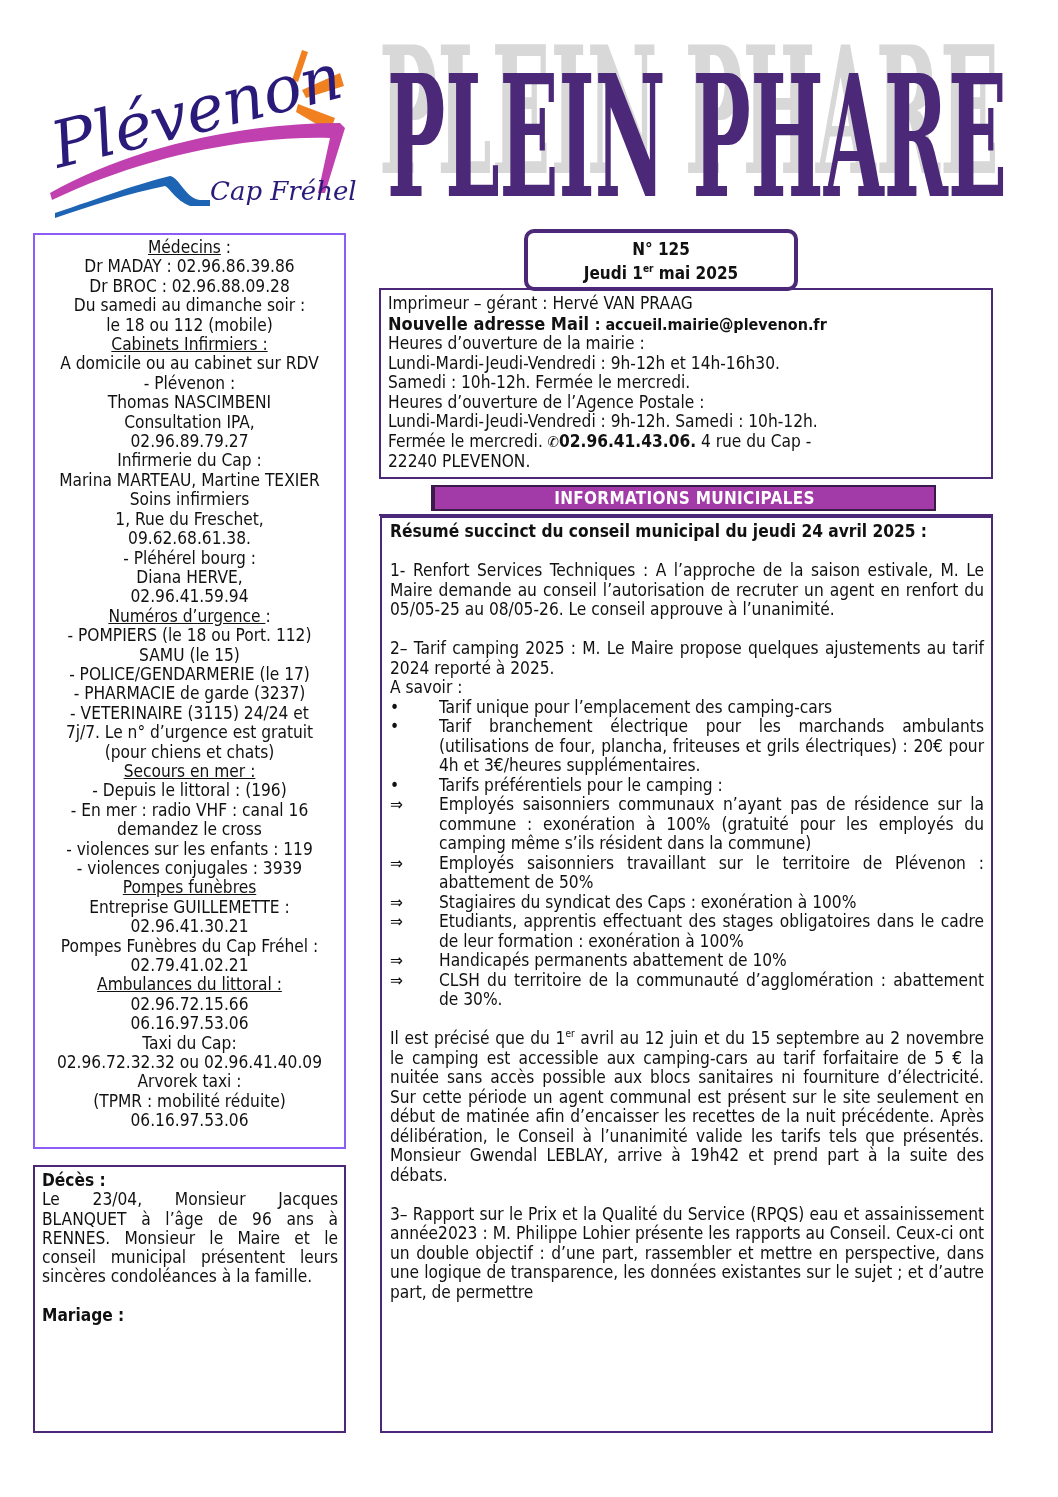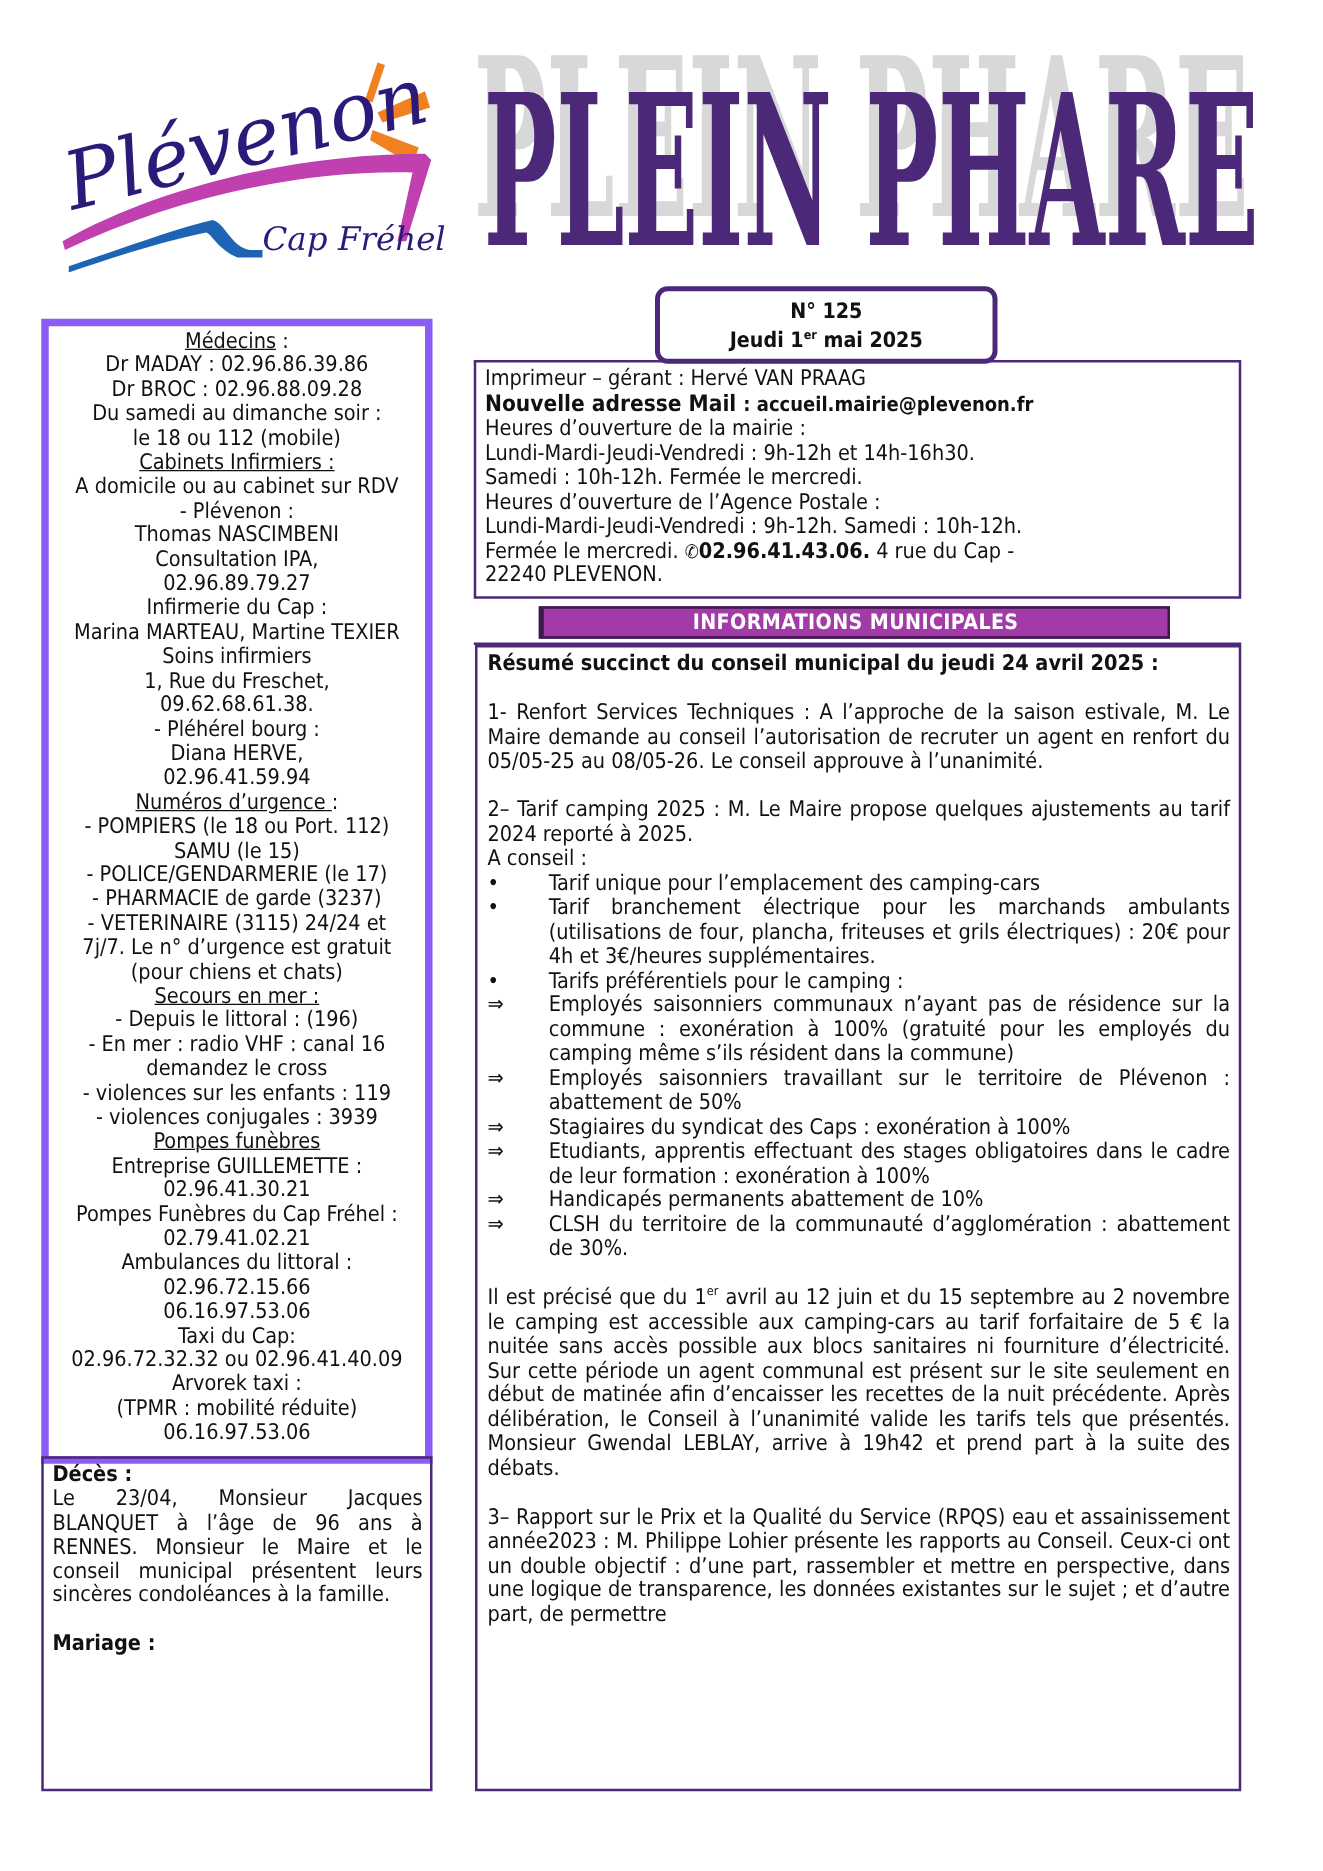--- a/index.html
+++ b/index.html
@@ -13,21 +13,21 @@
   #logo { left:40px; top:28px; width:320px; height:190px; }
   
   #masthead { left:365px; top:0px; width:650px; height:205px; }
 
   
   #issue { left:524px; top:229px; width:274px; height:62px; border:4px solid #4b2878; border-radius:10px;
            text-align:center; font-weight:bold; font-size:17px; line-height:20px; padding-top:6px; box-sizing:border-box; }
   #issue sup { font-size:10px; }
 
   
-  #contacts { left:33px; top:255px; width:313px; height:916px; border:6px solid #8b5cf6; box-sizing:border-box;
+  #contacts { left:33px; top:233px; width:313px; height:916px; border:2px solid #8b5cf6; box-sizing:border-box;
               text-align:center; font-size:17.2px; line-height:19.4px; padding-top:3px; }
   #contacts div { white-space:nowrap; }
 
   
   #events { left:33px; top:1165px; width:313px; height:268px; border:2px solid #4b2878; box-sizing:border-box;
             font-size:17.2px; line-height:19.3px; padding:4px 6px 0 7px; text-align:justify; }
   #events .h { font-weight:bold; }
   #events p { margin:0; }
 
   
@@ -115,21 +115,21 @@
     <div><span>- Depuis le littoral : (196)</span></div>
     <div><span> - En mer : radio VHF : canal 16</span></div>
     <div><span>demandez le cross</span></div>
     <div><span>- violences sur les enfants : 119</span></div>
     <div><span>- violences conjugales : 3939</span></div>
     <div><span style="text-decoration: underline;">Pompes funèbres</span></div>
     <div><span>Entreprise GUILLEMETTE :</span></div>
     <div><span>02.96.41.30.21</span></div>
     <div><span>Pompes Funèbres du Cap Fréhel :</span></div>
     <div><span>02.79.41.02.21</span></div>
-    <div><span style=" margin-top: 27px;">Ambulances du littoral :</span></div>
+    <div><span style="text-decoration: underline; margin-top: 27px;">Ambulances du littoral :</span></div>
     <div><span>02.96.72.15.66</span></div>
     <div><span>06.16.97.53.06</span></div>
     <div><span>Taxi du Cap:</span></div>
     <div><span>02.96.72.32.32 ou 02.96.41.40.09</span></div>
     <div><span>Arvorek taxi :</span></div>
     <div><span>(TPMR : mobilité réduite)</span></div>
     <div><span>06.16.97.53.06</span></div>
   </div>
 
 <div id="events" class="abs">
@@ -153,21 +153,21 @@
 
 <div id="banner-line-bot" class="abs"></div>
 <div id="banner" class="abs">INFORMATIONS MUNICIPALES</div>
 
 <div id="article" class="abs">
   <p class="title">Résumé succinct du conseil municipal du jeudi 24 avril 2025 :</p>
   <div class="gap"></div>
   <p><span>1- </span><span class="u">Renfort Services Techniques</span><span> : A l’approche de la saison estivale, M. Le Maire demande au conseil l’autorisation de recruter un agent en renfort du 05/05-25 au 08/05-26. Le conseil approuve à l’unanimité.</span></p>
   <div class="gap"></div>
   <p><span>2– </span><span class="u">Tarif camping 2025</span><span> : M. Le Maire propose quelques ajustements au tarif 2024 reporté à 2025.</span></p>
-  <p>A conseil :</p>
+  <p>A savoir :</p>
   <div id="bullet-list">
       <div class="li">
         <span class="mk">•</span>
         <span class="tx">Tarif unique pour l’emplacement des camping-cars</span>
       </div>
       <div class="li">
         <span class="mk">•</span>
         <span class="tx">Tarif branchement électrique pour les marchands ambulants (utilisations de four, plancha, friteuses et grils électriques) : 20€ pour 4h et 3€/heures supplémentaires.</span>
       </div>
       <div class="li">

